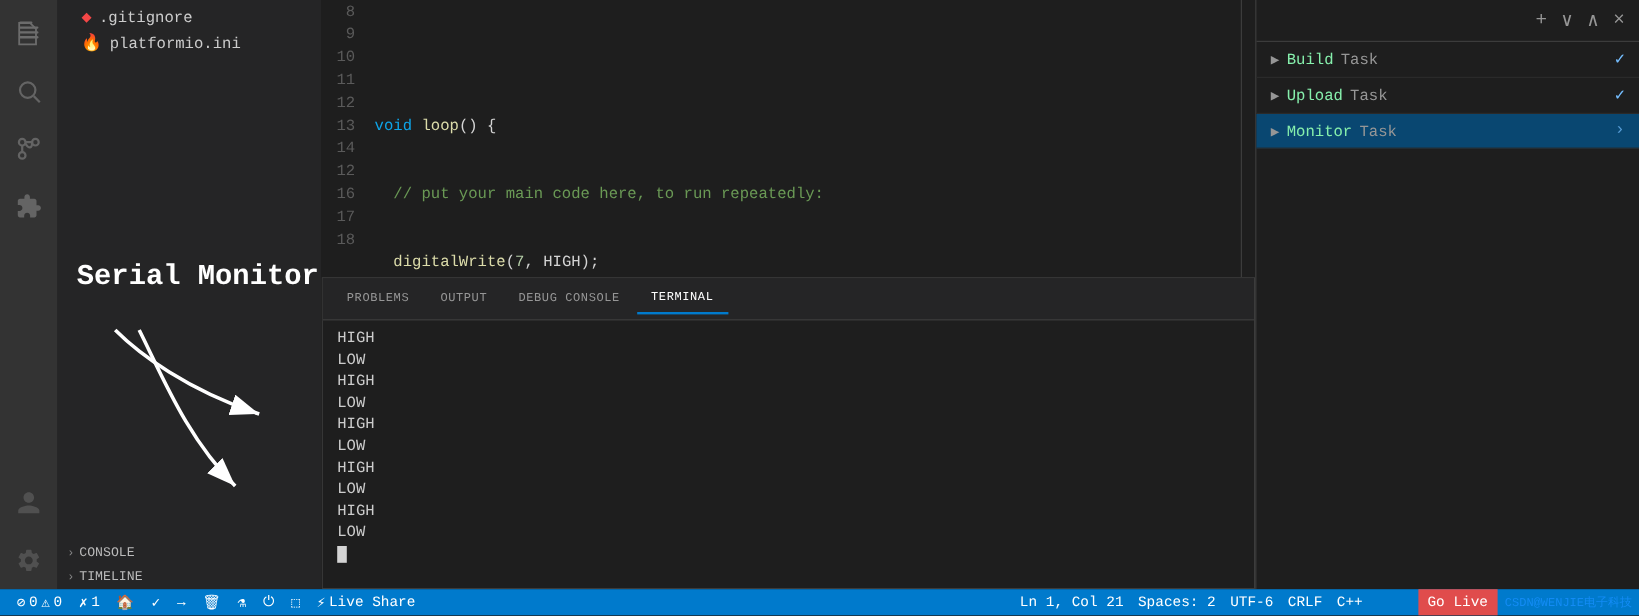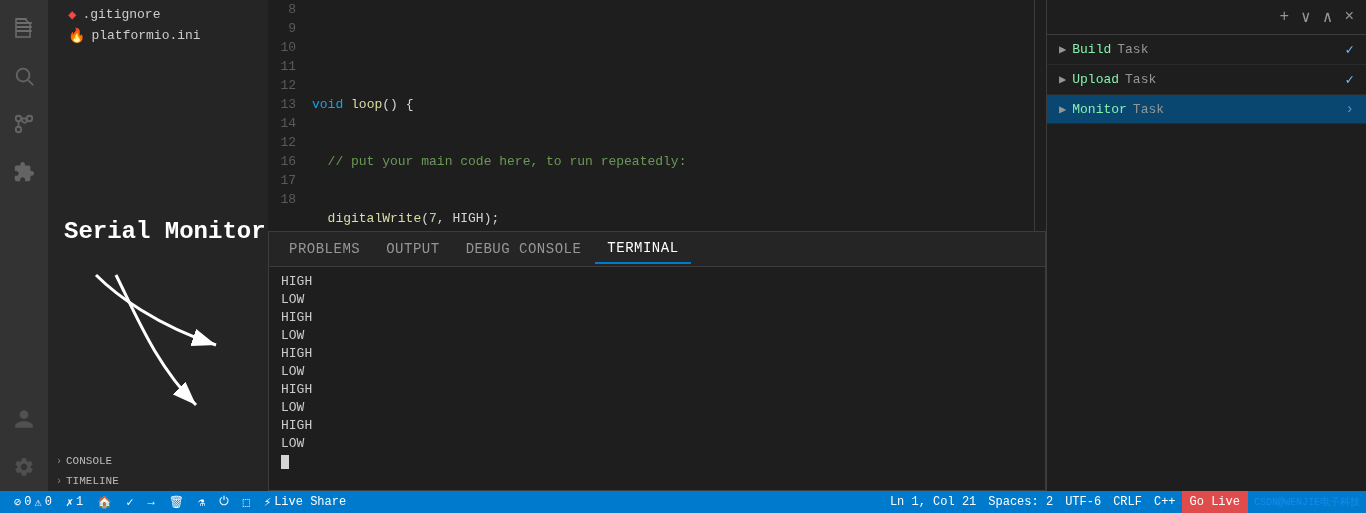--- a/index.html
+++ b/index.html
@@ -150,21 +150,21 @@
       display: flex;
       align-items: center;
       background: #252526;
       border-bottom: 1px solid #3c3c3c;
       height: 35px;
       padding: 0 8px;
       gap: 2px;
     }
     .panel-tab {
       padding: 6px 12px;
-      font-size: 14px;
+      font-size: 10px;
       color: #969696;
       cursor: pointer;
       text-transform: uppercase;
       letter-spacing: 0.5px;
       font-family: Liberation Mono, monospace;
     }
     .panel-tab.active {
       color: #ffffff;
       border-bottom: 2px solid #007acc;
     }
@@ -501,20 +501,20 @@
     </div>
     <div class="status-item">
       <span>UTF-6</span>
     </div>
     <div class="status-item">
       <span>CRLF</span>
     </div>
     <div class="status-item">
       <span>C++</span>
     </div>
-    <div class="status-item" style="background:#e04c4c; padding: 0 8px;">
+    <div class="status-item" style="background:#e04c4c; padding: 0 8px; margin-left: 40px;">
       <span>Go Live</span>
     </div>
     <div class="status-item" style="font-size:10px; color: #1890ff; opacity:0.8;">
       <span>CSDN@WENJIE电子科技</span>
     </div>
   </div>
 </div>
 
 </body></html>

